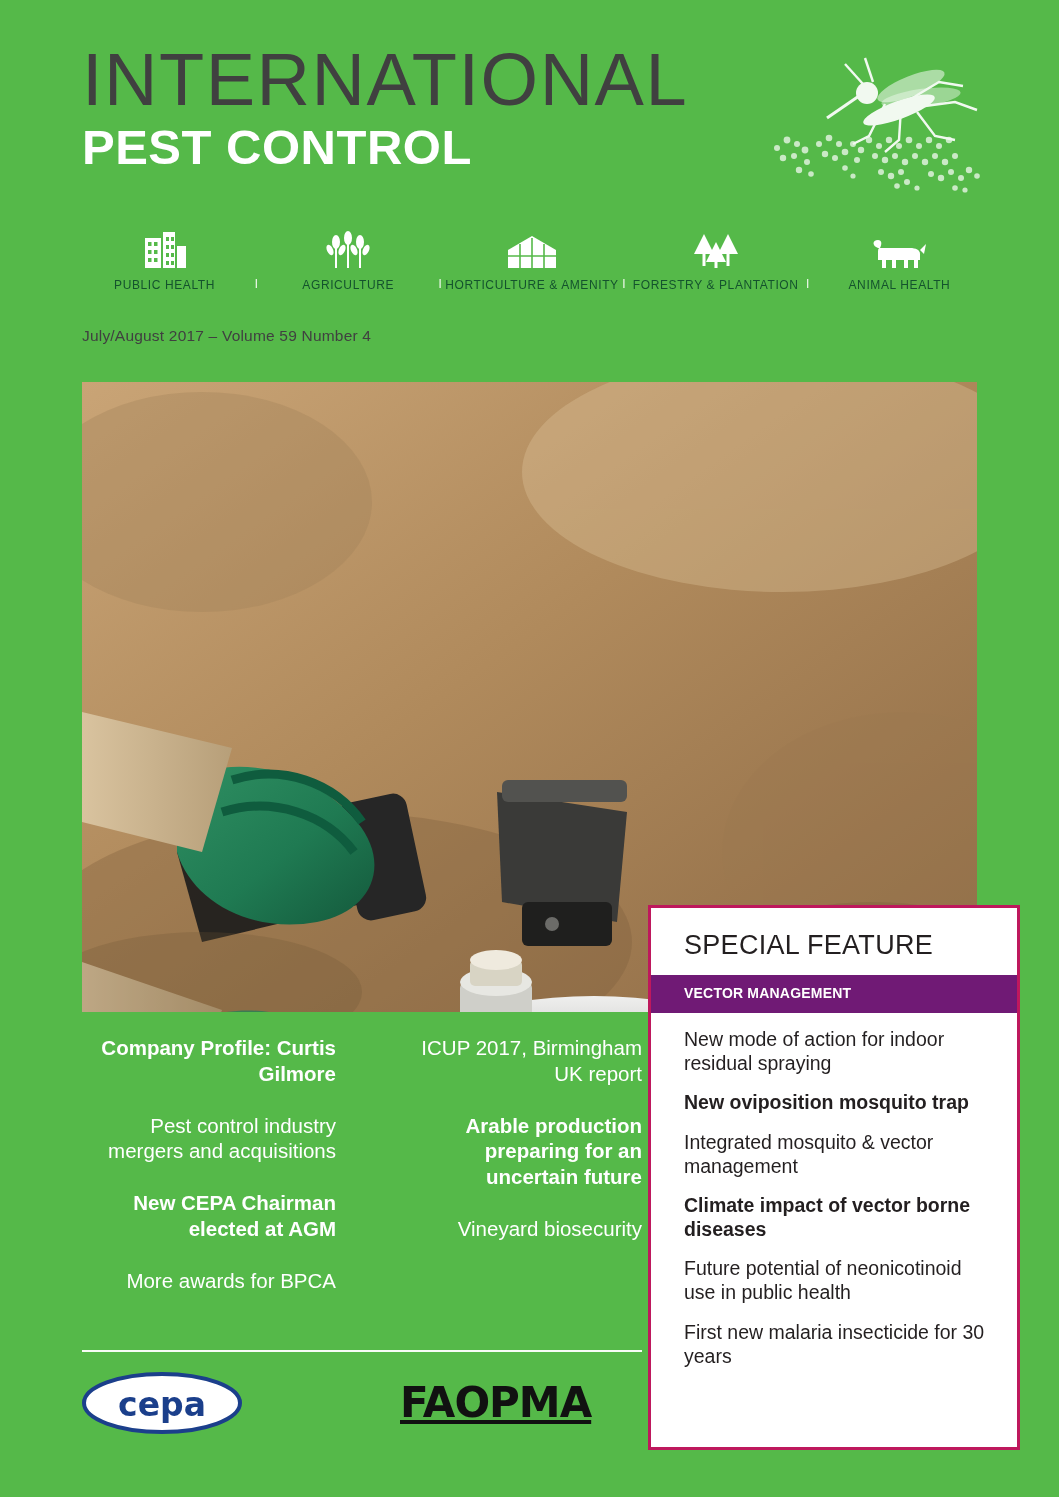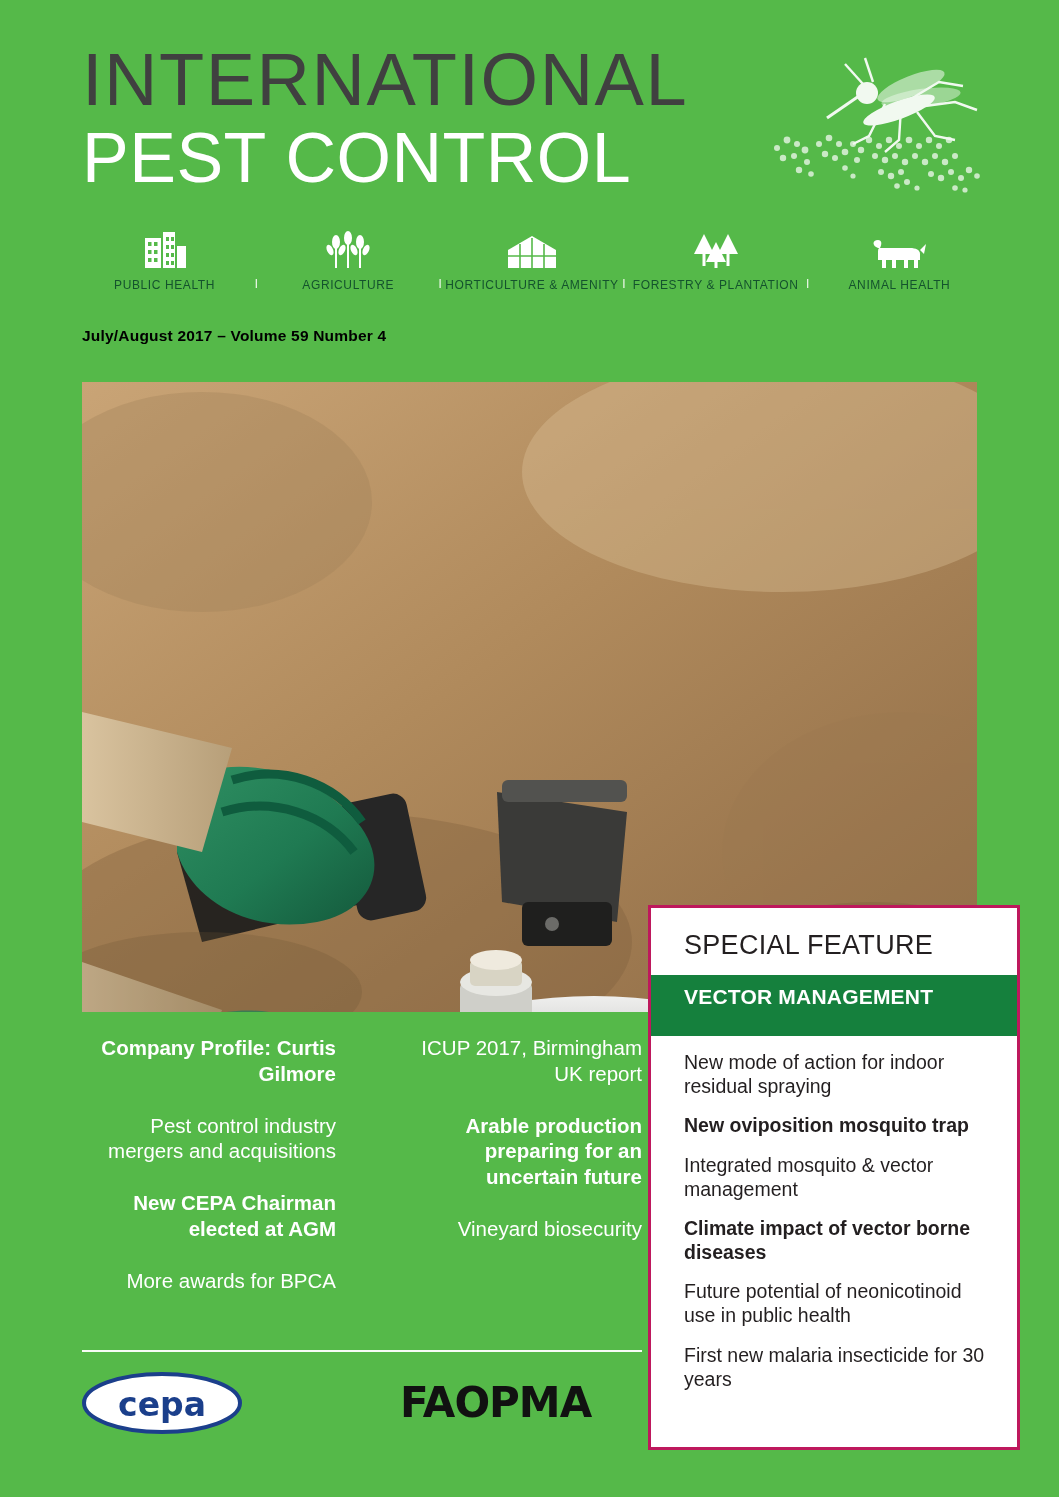--- a/index.html
+++ b/index.html
@@ -34,23 +34,23 @@
   .title-line1 {
     color: #404040;
     font-size: 74px;
     letter-spacing: 1.5px;
     font-weight: 300;
     line-height: 0.98;
     white-space: nowrap;
   }
   .title-line2 {
     color: #ffffff;
-    font-size: 70px;
+    font-size: 49px;
     letter-spacing: 0.5px;
-    font-weight: 400;
+    font-weight: 700;
     line-height: 1.02;
     margin-top: 6px;
     white-space: nowrap;
   }
   .mosquito-art {
     position: absolute;
     right: 60px;
     top: 40px;
     width: 250px;
     height: 175px;
@@ -85,24 +85,23 @@
   }
   .sector-sep {
     color: #e4f4e0;
     font-size: 13.5px;
     padding-bottom: 1px;
   }
   .issue-line {
     position: absolute;
     left: 82px;
     top: 327px;
-    color: #000000;
+    color: #404040;
     font-size: 15.5px;
     letter-spacing: 0.2px;
-    font-weight: bold;
   }
 
   
   .cover-photo {
     position: absolute;
     left: 82px;
     top: 382px;
     width: 895px;
     height: 630px;
     overflow: hidden;
@@ -154,45 +153,46 @@
   }
   .faopma-logo {
     position: absolute;
     left: 318px;
     top: 10px;
     color: #111111;
     font-size: 42px;
     font-weight: 700;
     letter-spacing: -1px;
     font-family: "DejaVu Sans", sans-serif;
+    text-decoration: underline;
   }
 
   
   .feature {
     position: absolute;
     left: 648px;
     top: 905px;
     width: 372px;
     height: 545px;
     background: #ffffff;
     border: 3px solid #be185d;
     box-sizing: border-box;
   }
   .feature-title {
     color: #231f20;
     font-size: 27px;
     letter-spacing: 0.3px;
     padding: 22px 0 14px 33px;
   }
   .feature-band {
-    background: #15803d;
+    background: #701a75;
     color: #ffffff;
-    font-size: 21px;
+    font-size: 14px;
     font-weight: 700;
-    padding: 10px 0 27px 33px;
+    padding: 10px 0 12px 33px;
     letter-spacing: 0.2px;
   }
   .feature-list {
     padding: 14px 32px 0 33px;
   }
   .fitem {
     color: #231f20;
     font-size: 19.5px;
     line-height: 1.24;
     margin-bottom: 15px;

